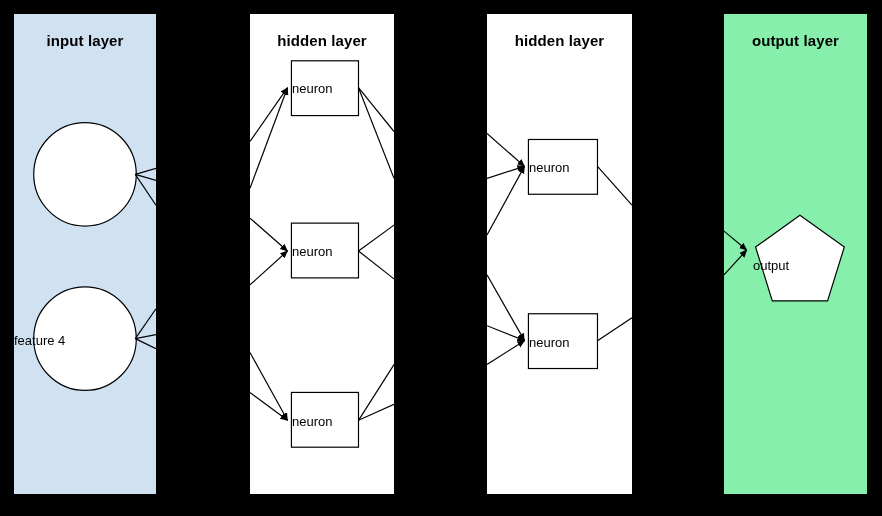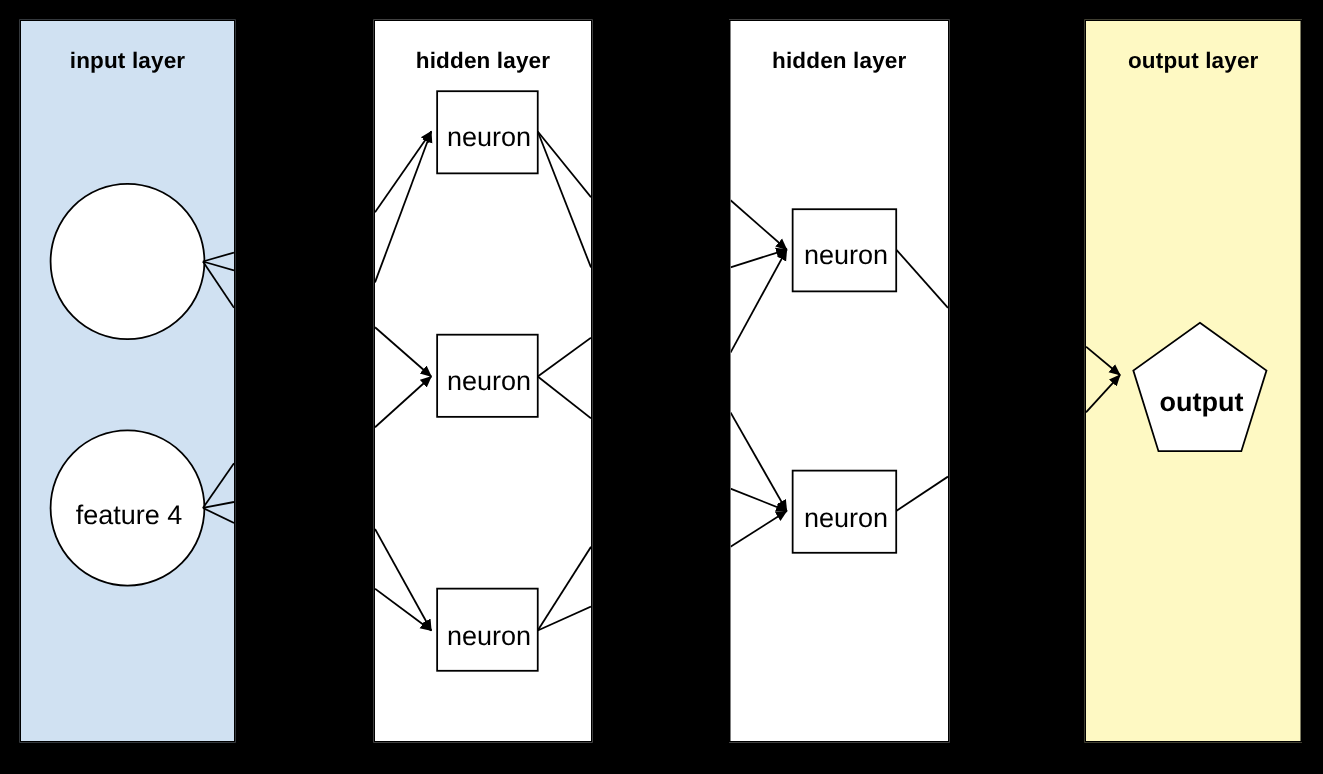--- a/index.html
+++ b/index.html
@@ -34,22 +34,21 @@
   }
   .svg-layer {
     position: absolute;
     left: 0;
     top: 0;
     width: 100%;
     height: 100%;
   }
   .node-label {
     position: absolute;
-    text-align: center;
-    font-size: 18px;
+    font-size: 13px;
     color: #000000;
     white-space: nowrap;
     pointer-events: none;
   }
   .edge {
     stroke: #000000;
     stroke-width: 1.2;
     fill: none;
   }
   .node-shape {
@@ -144,32 +143,32 @@
       <path class="edge" d="M112,328 L147,305"></path>
 
       <rect class="node-shape" x="42" y="126" width="70" height="55"></rect>
       <rect class="node-shape" x="42" y="301" width="70" height="55"></rect>
     </svg>
 
     <div class="node-label" style="left:42px; top:146px; width:70px;">neuron</div>
     <div class="node-label" style="left:42px; top:321px; width:70px;">neuron</div>
   </div>
 
-  <div class="panel" id="panel-output" style="left:723px; top:13px; width:145px; height:482px; background:#fef9c3;">
+  <div class="panel" id="panel-output" style="left:723px; top:13px; width:145px; height:482px; background:#86efac;">
     <div class="panel-title" style="top:18px;">output layer</div>
 
     <svg class="svg-layer" viewBox="0 0 145 482" preserveAspectRatio="none">
       <defs>
         <marker id="arrowOut" markerWidth="7" markerHeight="7" refX="6" refY="3.5" orient="auto" markerUnits="strokeWidth">
           <path d="M0,0.6 L6.5,3.5 L0,6.4 Z" fill="#000000"></path>
         </marker>
       </defs>
 
       <path class="edge" marker-end="url(#arrowOut)" d="M0,218 L23,237"></path>
       <path class="edge" marker-end="url(#arrowOut)" d="M0,262 L23,237"></path>
 
       <polygon class="node-shape" points="77,202 122,234 105,288 49,288 32,234"></polygon>
     </svg>
 
-    <div class="node-label" style="left:29px; top:244px; width:96px;font-weight:bold;">output</div>
+    <div class="node-label" style="left:29px; top:244px; width:96px;">output</div>
   </div>
 
 </div>
 
 </body></html>

